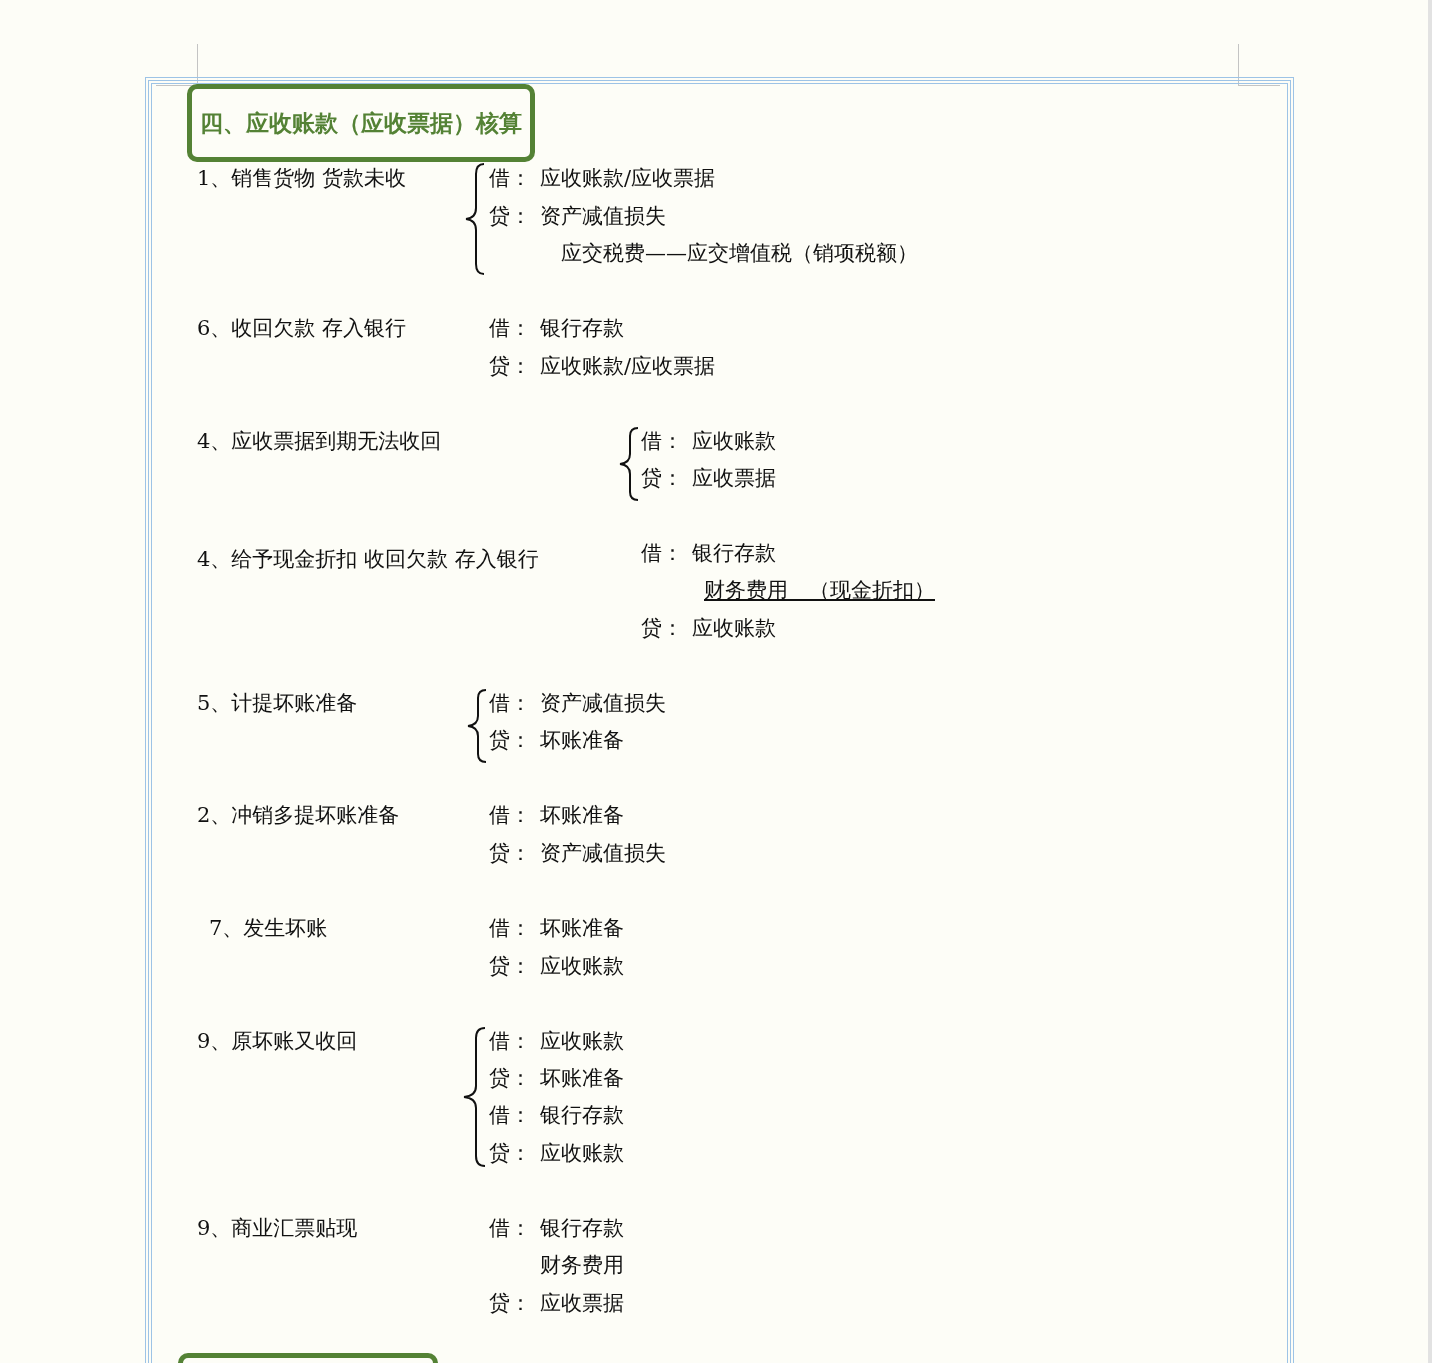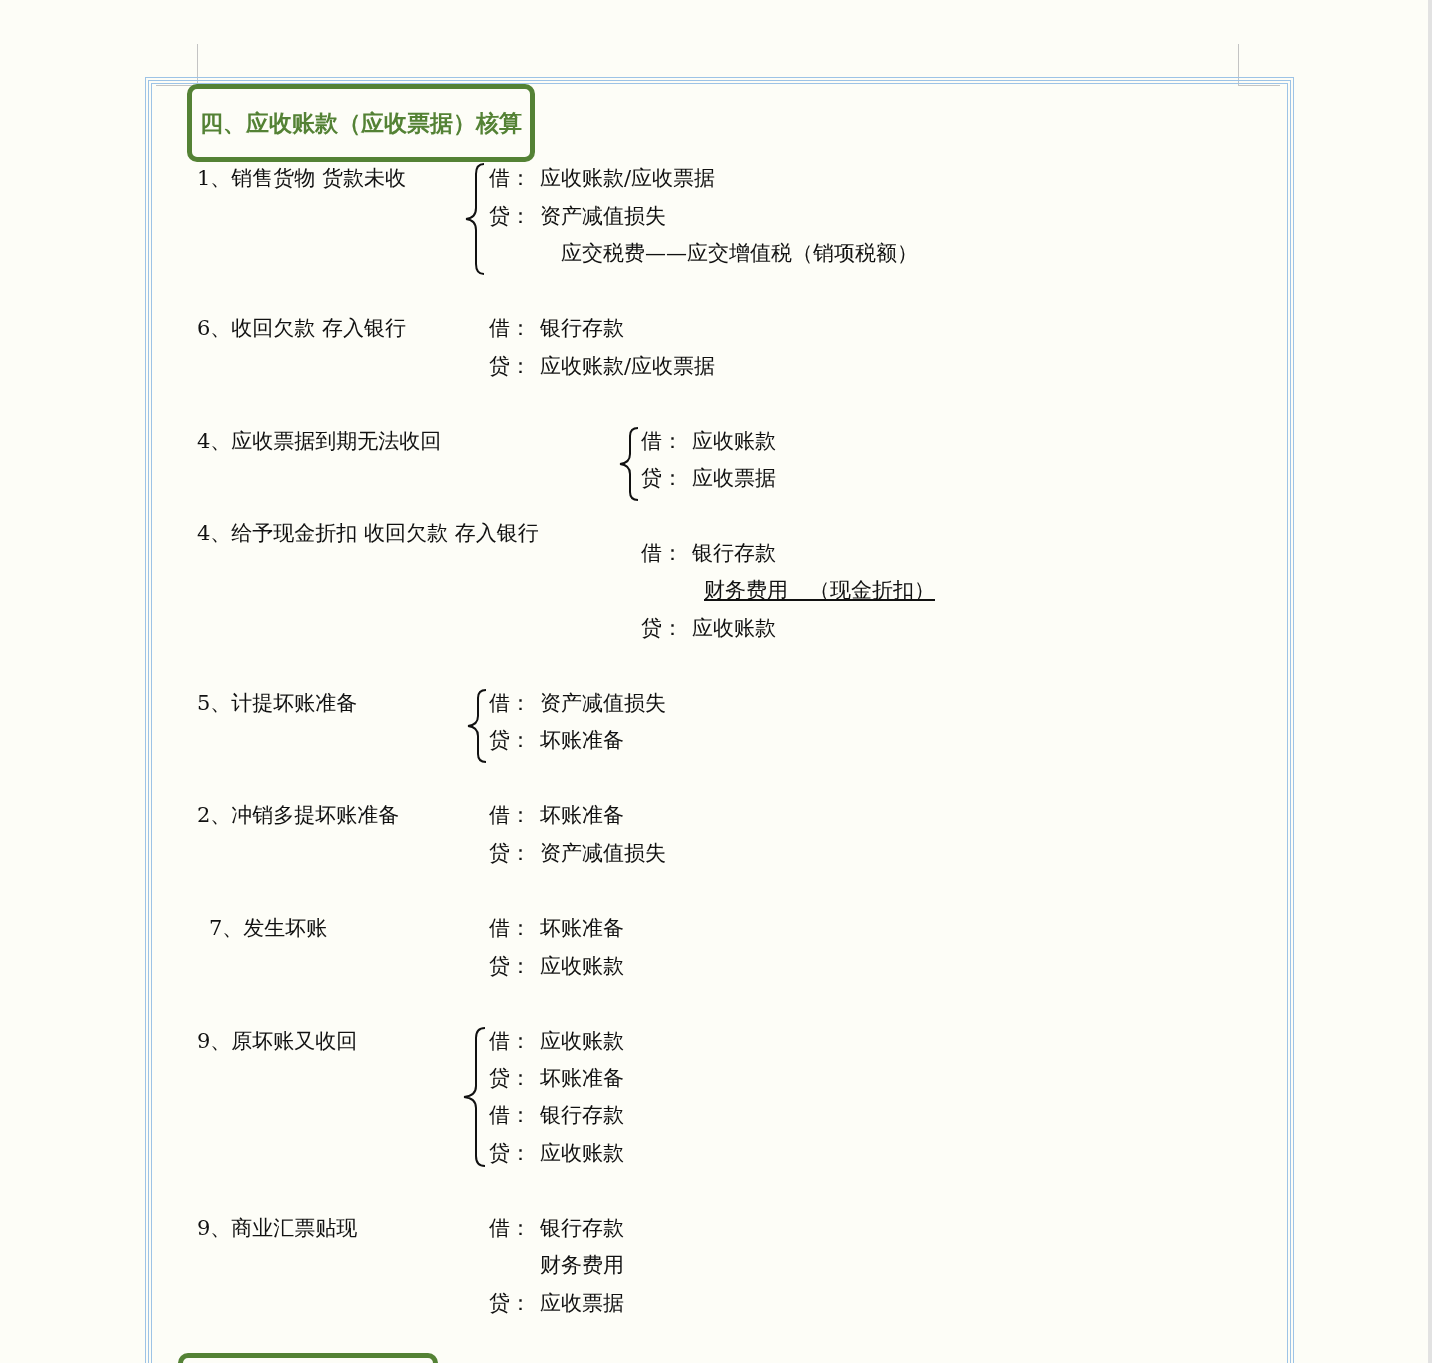--- a/index.html
+++ b/index.html
@@ -72,21 +72,21 @@
   <svg class="brace" style="left:616px;top:426px;" width="26" height="76">
     <path d="M22 2 Q14 2 14 10 L14 28 Q14 37 4 38 Q14 39 14 48 L14 66 Q14 74 22 74" fill="none" stroke="#111" stroke-width="2"></path>
   </svg>
   <div class="line" style="left:641px;top:426px;">借：</div>
   <div class="line" style="left:692px;top:426px;">应收账款</div>
   <div class="line" style="left:641px;top:463px;">贷：</div>
   <div class="line" style="left:692px;top:463px;">应收票据</div>
 </div>
 
 <div>
-  <div class="line" style="left:197px;top:518px;">4、给予现金折扣 收回欠款 存入银行</div>
+  <div class="line" style="left:197px;top:544px;">4、给予现金折扣 收回欠款 存入银行</div>
   <div class="line" style="left:641px;top:538px;">借：</div>
   <div class="line" style="left:692px;top:538px;">银行存款</div>
   <div class="line" style="left:704px;top:575px;text-decoration:underline;">财务费用　（现金折扣）</div>
   <div class="line" style="left:641px;top:613px;">贷：</div>
   <div class="line" style="left:692px;top:613px;">应收账款</div>
 </div>
 
 <div>
   <div class="line" style="left:197px;top:688px;">5、计提坏账准备</div>
   <svg class="brace" style="left:464px;top:688px;" width="26" height="76">

